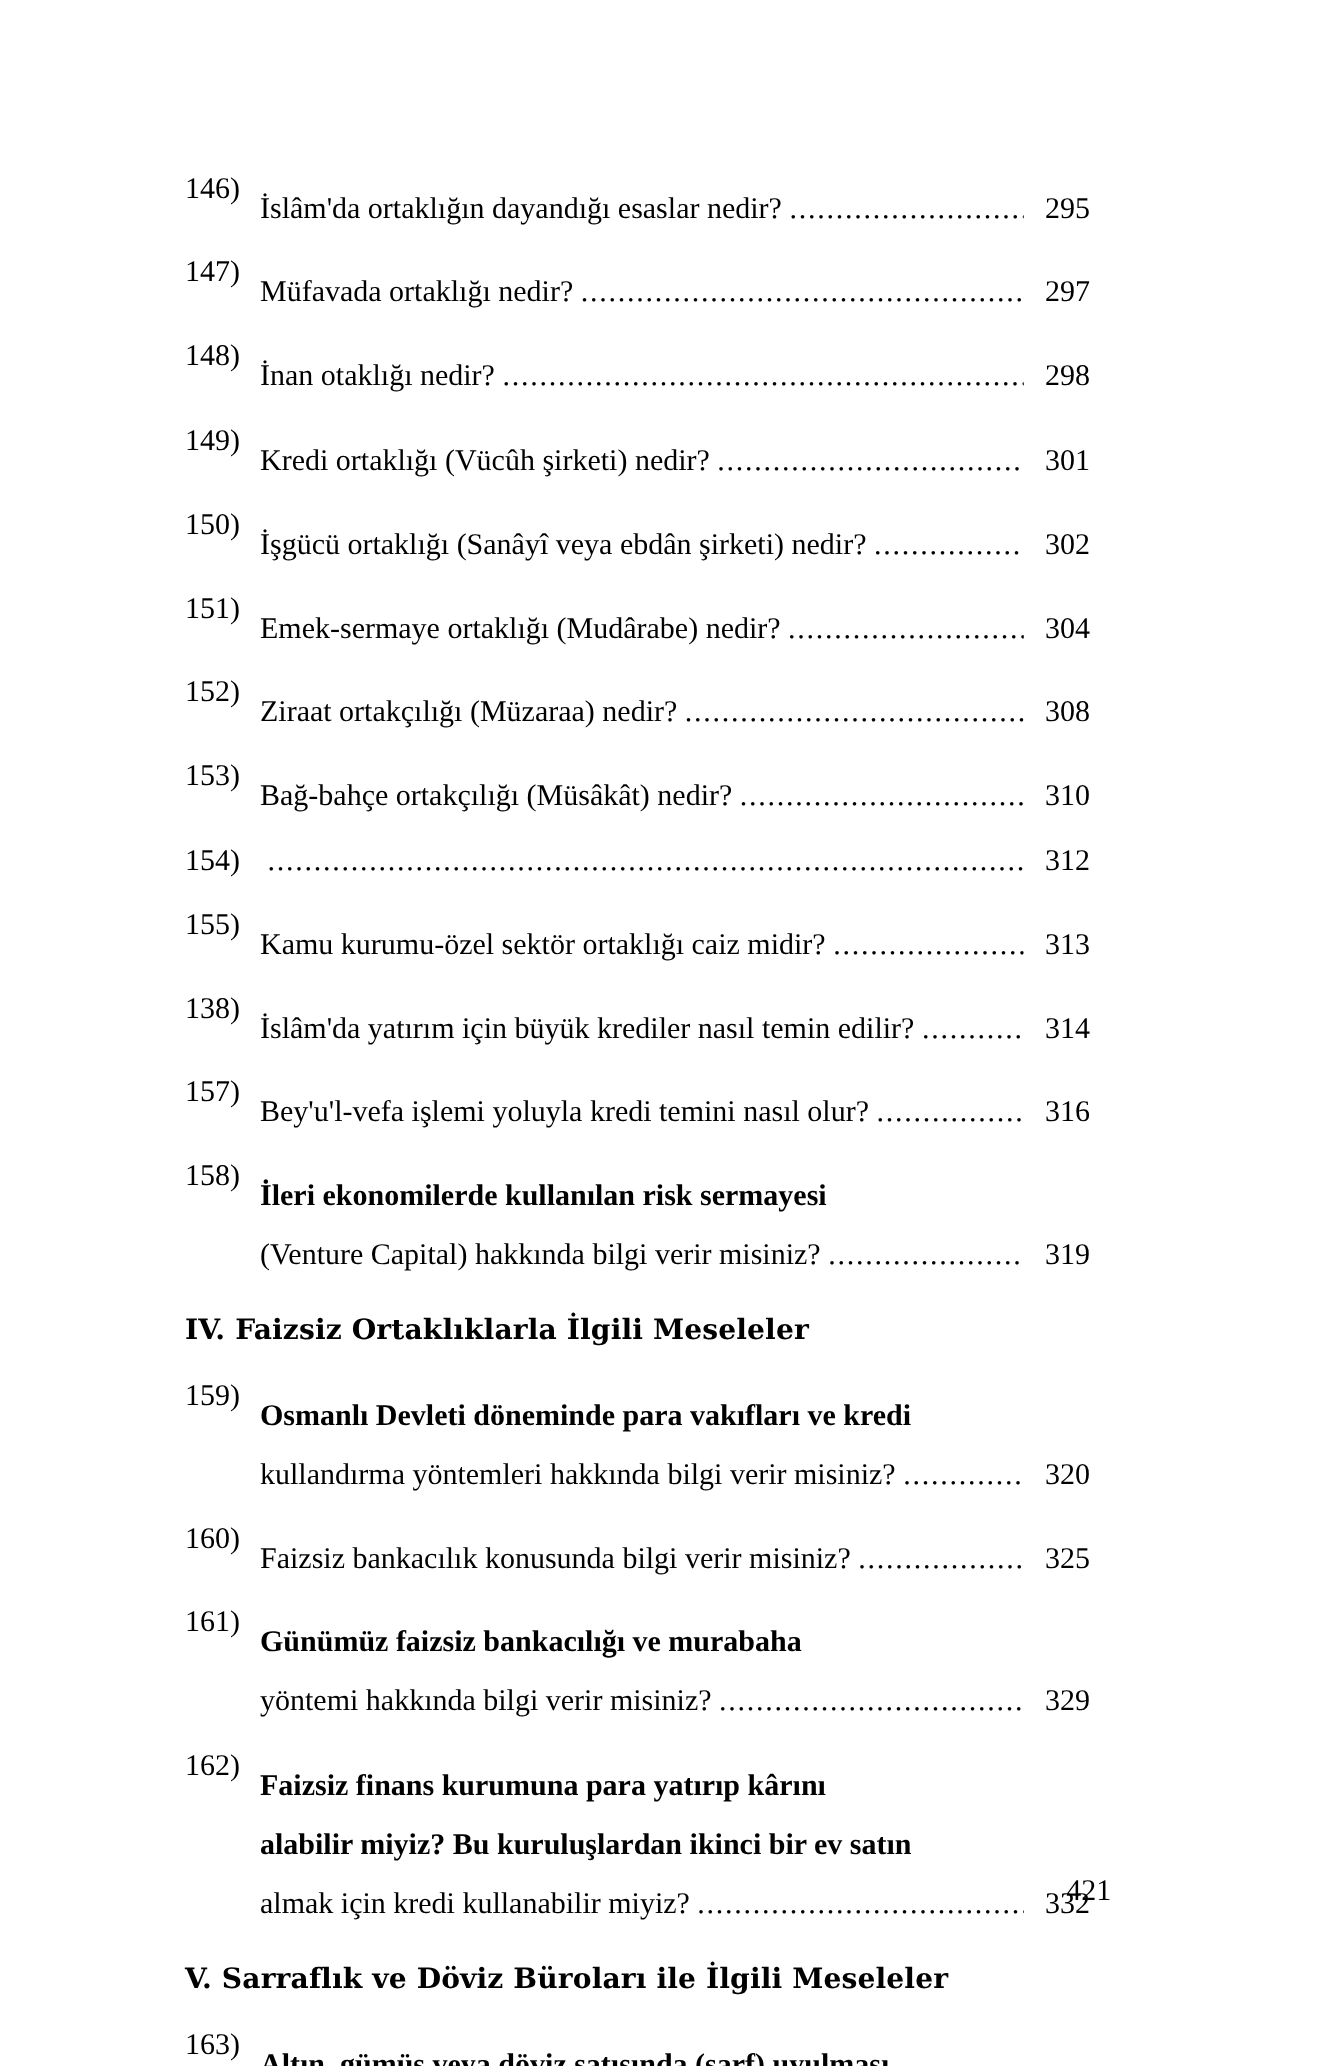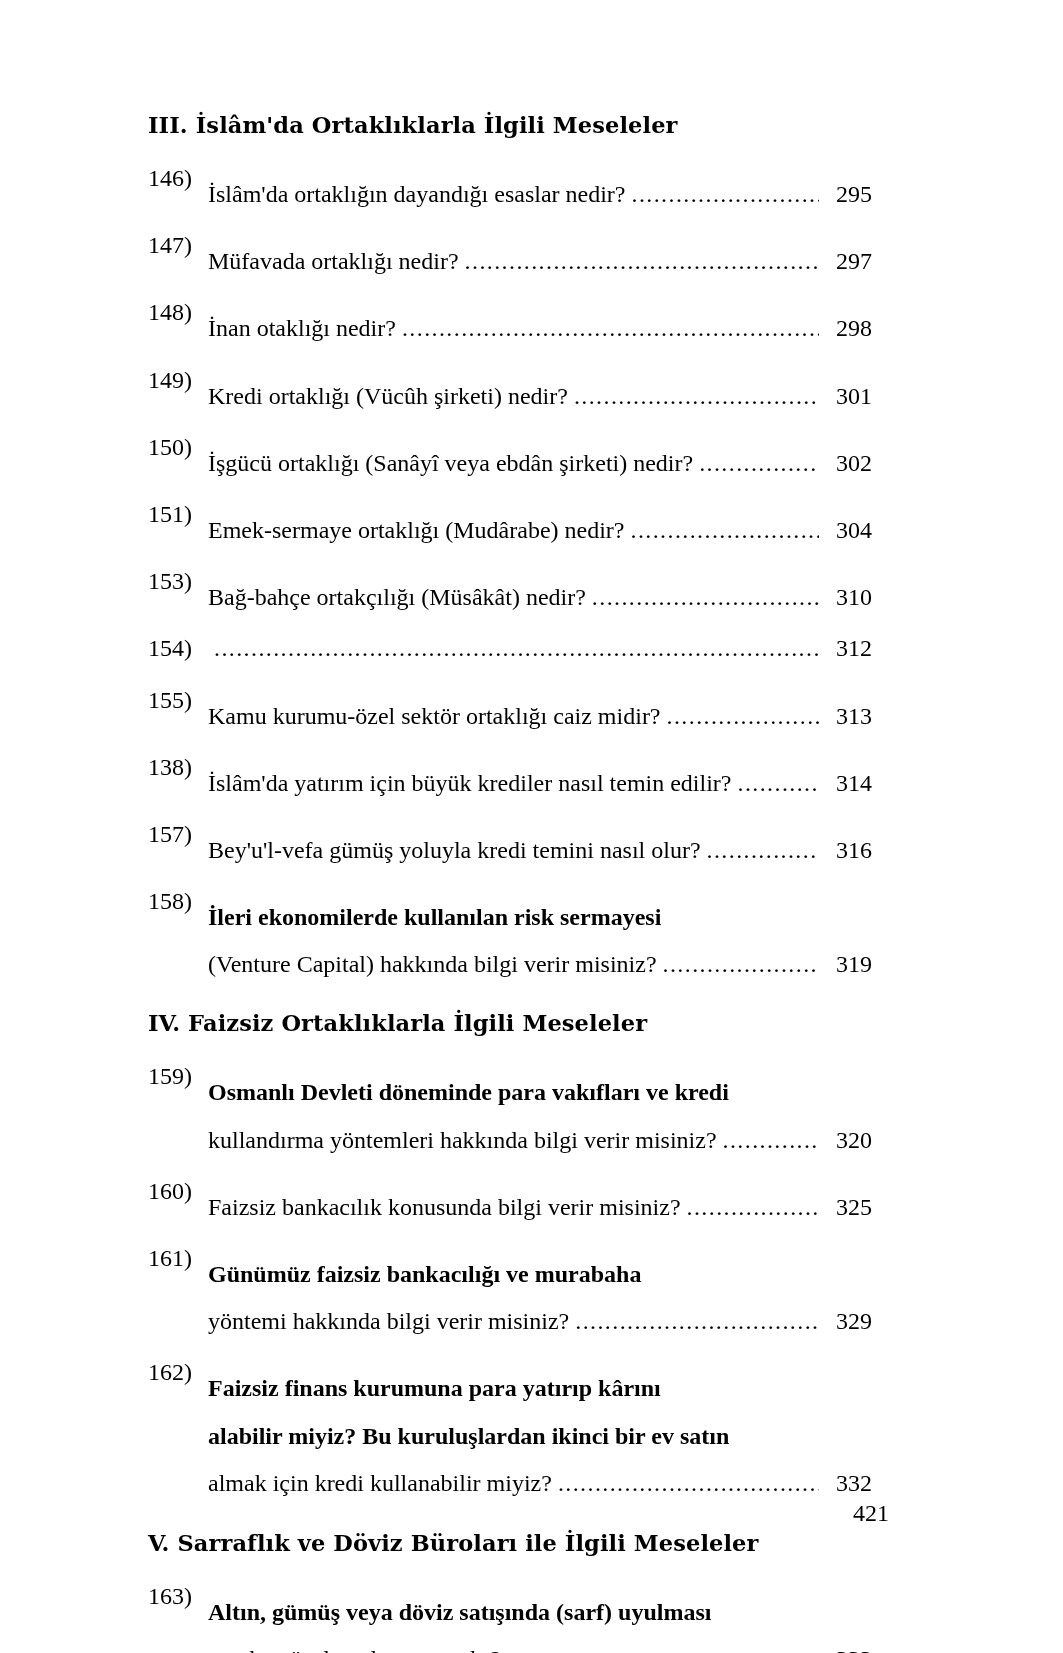--- a/index.html
+++ b/index.html
@@ -114,21 +114,20 @@
     font-size: 24px;
     padding-left: 27px;
   }
   .folio span { position: relative; left: 330px; }
 </style>
 </head>
 <body>
 
 <div class="page">
   <div class="content" id="toc-root">
-      <div class="section-heading sh-gap-top-1">III. İslâm'da Ortaklıklarla İlgili Meseleler</div>
       <div class="toc-entry after-heading">
         <span class="entry-num">146)</span>
         <span class="entry-body">
           <span class="entry-line">
             <span class="entry-text">İslâm'da ortaklığın dayandığı esaslar nedir?</span>
             <span class="leader pad-left" aria-hidden="true"></span>
             <span class="page-no">295</span>
           </span>
         </span>
       </div>
@@ -176,20 +175,30 @@
         <span class="entry-num">151)</span>
         <span class="entry-body">
           <span class="entry-line">
             <span class="entry-text">Emek-sermaye ortaklığı (Mudârabe) nedir?</span>
             <span class="leader pad-left" aria-hidden="true"></span>
             <span class="page-no">304</span>
           </span>
         </span>
       </div>
       <div class="toc-entry">
+        <span class="entry-num">152)</span>
+        <span class="entry-body">
+          <span class="entry-line">
+            <span class="entry-text">Ziraat ortakçılığı (Müzaraa) nedir?</span>
+            <span class="leader pad-left" aria-hidden="true"></span>
+            <span class="page-no">308</span>
+          </span>
+        </span>
+      </div>
+      <div class="toc-entry">
         <span class="entry-num">153)</span>
         <span class="entry-body">
           <span class="entry-line">
             <span class="entry-text">Bağ-bahçe ortakçılığı (Müsâkât) nedir?</span>
             <span class="leader pad-left" aria-hidden="true"></span>
             <span class="page-no">310</span>
           </span>
         </span>
       </div>
       <div class="toc-entry">
@@ -218,21 +227,21 @@
             <span class="entry-text">İslâm'da yatırım için büyük krediler nasıl temin edilir?</span>
             <span class="leader pad-left" aria-hidden="true"></span>
             <span class="page-no">314</span>
           </span>
         </span>
       </div>
       <div class="toc-entry">
         <span class="entry-num">157)</span>
         <span class="entry-body">
           <span class="entry-line">
-            <span class="entry-text">Bey'u'l-vefa gümüş yoluyla kredi temini nasıl olur?</span>
+            <span class="entry-text">Bey'u'l-vefa işlemi yoluyla kredi temini nasıl olur?</span>
             <span class="leader pad-left" aria-hidden="true"></span>
             <span class="page-no">316</span>
           </span>
         </span>
       </div>
       <div class="toc-entry">
         <span class="entry-num">158)</span>
         <span class="entry-body">
           <span class="entry-line no-leader">
             <span class="entry-text">İleri ekonomilerde kullanılan risk sermayesi</span>

